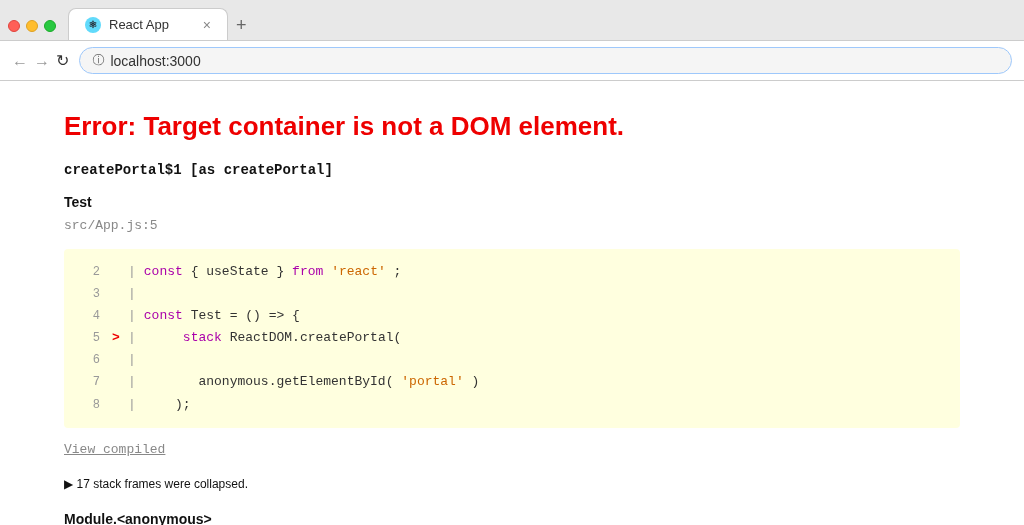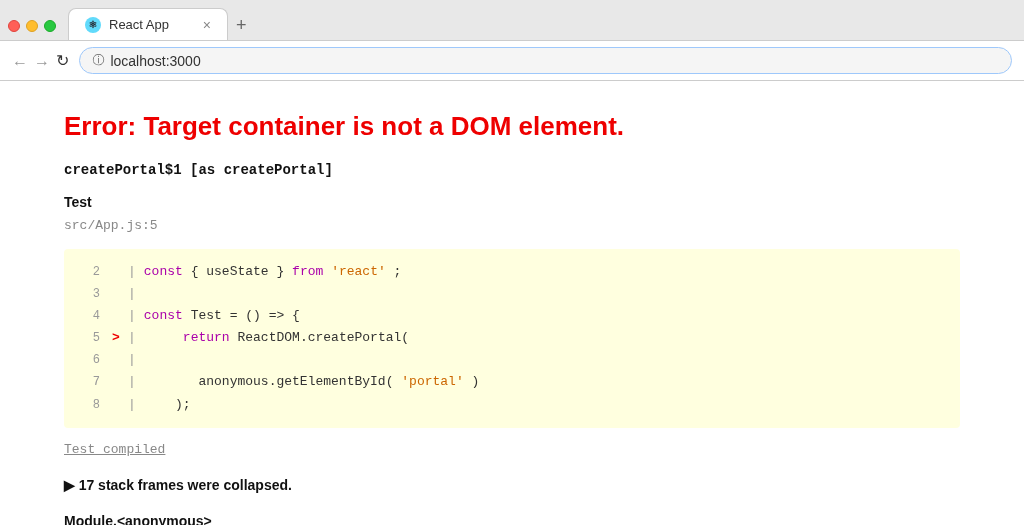--- a/index.html
+++ b/index.html
@@ -221,22 +221,22 @@
     .view-compiled {
       font-family: 'Courier New', Courier, monospace;
       font-size: 13px;
       color: #888;
       margin-bottom: 20px;
       cursor: pointer;
       text-decoration: underline;
     }
 
     .collapsed-frames {
-      font-size: 14px;
-      font-weight: 700;
+      font-size: 12px;
+      font-weight: 400;
       color: #111;
       margin-bottom: 20px;
       cursor: pointer;
     }
 
     .collapsed-frames::before {
       content: '▶ ';
     }
 
     .module-frame {
@@ -320,21 +320,21 @@
         <span class="c-text"> Test = () =&gt; {</span>
       </span>
     </div>
 
     <div class="code-line">
       <span class="line-num">5</span>
       <span class="line-arrow" style="color:#e00;font-weight:bold;">&gt;</span>
       <span class="line-pipe">|</span>
       <span>
         <span class="c-text">&nbsp;&nbsp;&nbsp;&nbsp;</span>
-        <span class="c-keyword">return</span>
+        <span class="c-keyword">stack</span>
         <span class="c-text"> ReactDOM.createPortal(</span>
       </span>
     </div>
 
     <div class="code-line">
       <span class="line-num">6</span>
       <span class="line-arrow">&nbsp;</span>
       <span class="line-pipe">|</span>
     </div>
 
@@ -353,21 +353,21 @@
     <div class="code-line">
       <span class="line-num">8</span>
       <span class="line-arrow">&nbsp;</span>
       <span class="line-pipe">|</span>
       <span>
         <span class="c-text">&nbsp;&nbsp;&nbsp;&nbsp;);</span>
       </span>
     </div>
   </div>
 
-  <div class="view-compiled">Test compiled</div>
+  <div class="view-compiled">View compiled</div>
 
   <div class="collapsed-frames">17 stack frames were collapsed.</div>
 
   <div class="module-frame">
     <div class="frame-label">Module.&lt;anonymous&gt;</div>
 
   </div>
 
 </div>
 

